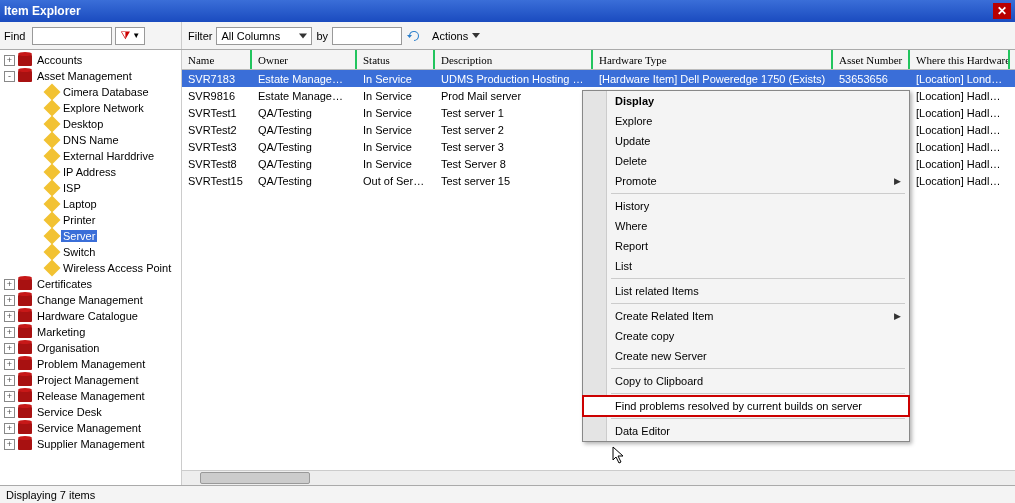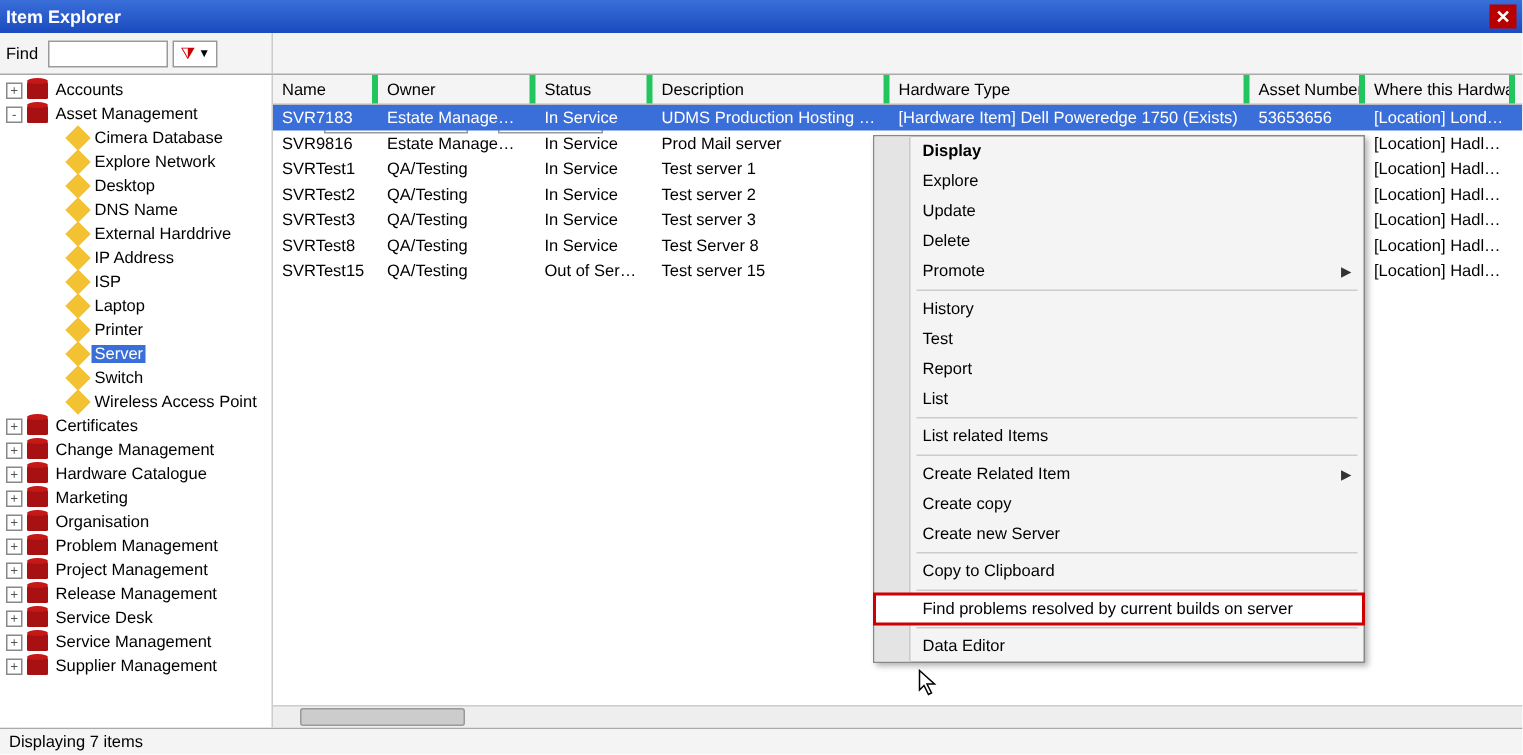--- a/index.html
+++ b/index.html
@@ -1,21 +1,21 @@
 <!DOCTYPE html>
 <html><head>
 <meta charset="utf-8">
 <style>
 * { margin: 0; padding: 0; box-sizing: border-box; }
 body { font-family: Tahoma, Arial, sans-serif; font-size: 11px; color: #000; background: #fff; width: 1015px; height: 503px; overflow: hidden; position: relative; }
 
 .titlebar { background: linear-gradient(to bottom, #3a6ed8, #1a4bbf); color: #fff; font-weight: bold; height: 22px; display: flex; align-items: center; padding: 0 4px; font-size: 12px; }
 .titlebar .close { margin-left: auto; width: 18px; height: 16px; background: #b80000; color: #fff; display: flex; align-items: center; justify-content: center; font-weight: bold; cursor: pointer; }
 
-.toolbar-row { display: flex; align-items: flex-start; height: 28px; border-bottom: 1px solid #aaa; background: #f4f4f4; }
+.toolbar-row { display: flex; align-items: flex-end; height: 28px; border-bottom: 1px solid #aaa; background: #f4f4f4; }
 .find-section { display: flex; align-items: center; gap: 3px; padding: 0 4px; width: 182px; border-right: 1px solid #ccc; height: 100%; }
 .find-section span.lbl { padding-right: 4px; }
 .find-section input { width: 80px; height: 18px; border: 1px solid #999; background: #fff; font-size: 11px; padding: 0 2px; }
 .find-section .btn { border: 1px solid #999; background: #fff; height: 18px; padding: 0 4px; display: flex; align-items: center; cursor: pointer; }
 
 .filter-section { display: flex; align-items: center; gap: 4px; padding: 0 6px; height: 100%; flex: 1; margin-top: 44px; }
 .filter-section .sel { border: 1px solid #999; background: #fff; height: 18px; padding: 0 18px 0 4px; position: relative; display: inline-flex; align-items: center; min-width: 96px; cursor: pointer; }
 .filter-section .sel::after { content: ""; position: absolute; right: 4px; top: 50%; width: 0; height: 0; border-left: 4px solid transparent; border-right: 4px solid transparent; border-top: 5px solid #333; transform: translateY(-50%); }
 .filter-section input.flt { width: 70px; height: 18px; border: 1px solid #999; background: #fff; font-size: 11px; padding: 0 2px; }
 .refresh-icon { width: 16px; height: 16px; cursor: pointer; color: #2a7ecb; display: inline-flex; align-items: center; justify-content: center; }
@@ -30,21 +30,21 @@
 .tree-node .exp { width: 11px; height: 11px; border: 1px solid #888; background: #fff; display: inline-flex; align-items: center; justify-content: center; font-size: 9px; line-height: 1; margin-right: 3px; cursor: pointer; color: #555; }
 .tree-node.no-exp .exp { visibility: hidden; }
 .icon-db { width: 14px; height: 12px; margin-right: 3px; display: inline-block; background: #a81111; border-radius: 2px 2px 1px 1px; position: relative; }
 .icon-db::before { content:""; position:absolute; left:0; right:0; top:-2px; height:4px; background:#c71818; border-radius: 50%/50%; }
 .icon-yellow { width: 12px; height: 12px; margin-right: 3px; background: #f2c232; transform: rotate(45deg); display: inline-block; }
 .tree-node .lbl { padding: 0 2px; }
 .tree-node.selected .lbl { background: #3a6ed8; color: #fff; }
 
 .grid-wrap { flex: 1; display: flex; flex-direction: column; position: relative; }
 .grid-head { display: flex; background: #f4f4f4; border-bottom: 1px solid #bbb; height: 20px; }
-.grid-head .col { border-right: 4px solid #22c55e; padding: 2px 6px; display: flex; align-items: center; overflow: hidden; white-space: nowrap; }
+.grid-head .col { border-right: 2px solid #22c55e; padding: 2px 6px; display: flex; align-items: center; overflow: hidden; white-space: nowrap; font-family: Liberation Serif, serif; }
 .grid-body { flex: 1; overflow: hidden; position: relative; }
 .grid-row { display: flex; height: 17px; align-items: center; }
 .grid-row .cell { padding: 0 6px; overflow: hidden; white-space: nowrap; text-overflow: ellipsis; }
 .grid-row.selected { background: #3a6ed8; color: #fff; }
 
 .c-name { width: 70px; }
 .c-owner { width: 105px; }
 .c-status { width: 78px; }
 .c-desc { width: 158px; }
 .c-hw { width: 240px; }
@@ -317,21 +317,21 @@
 
 <div class="context-menu" id="context-menu">
   <div class="mstrip"></div>
 <div class="mitem bold">Display</div>
     <div class="mitem">Explore</div>
     <div class="mitem">Update</div>
     <div class="mitem">Delete</div>
     <div class="mitem">Promote<span class="sub"></span></div>
     <div class="msep"></div>
     <div class="mitem">History</div>
-    <div class="mitem">Test</div>
+    <div class="mitem">Where</div>
     <div class="mitem">Report</div>
     <div class="mitem">List</div>
     <div class="msep"></div>
     <div class="mitem">List related Items</div>
     <div class="msep"></div>
     <div class="mitem">Create Related Item<span class="sub"></span></div>
     <div class="mitem">Create copy</div>
     <div class="mitem">Create new Server</div>
     <div class="msep"></div>
     <div class="mitem">Copy to Clipboard</div>

